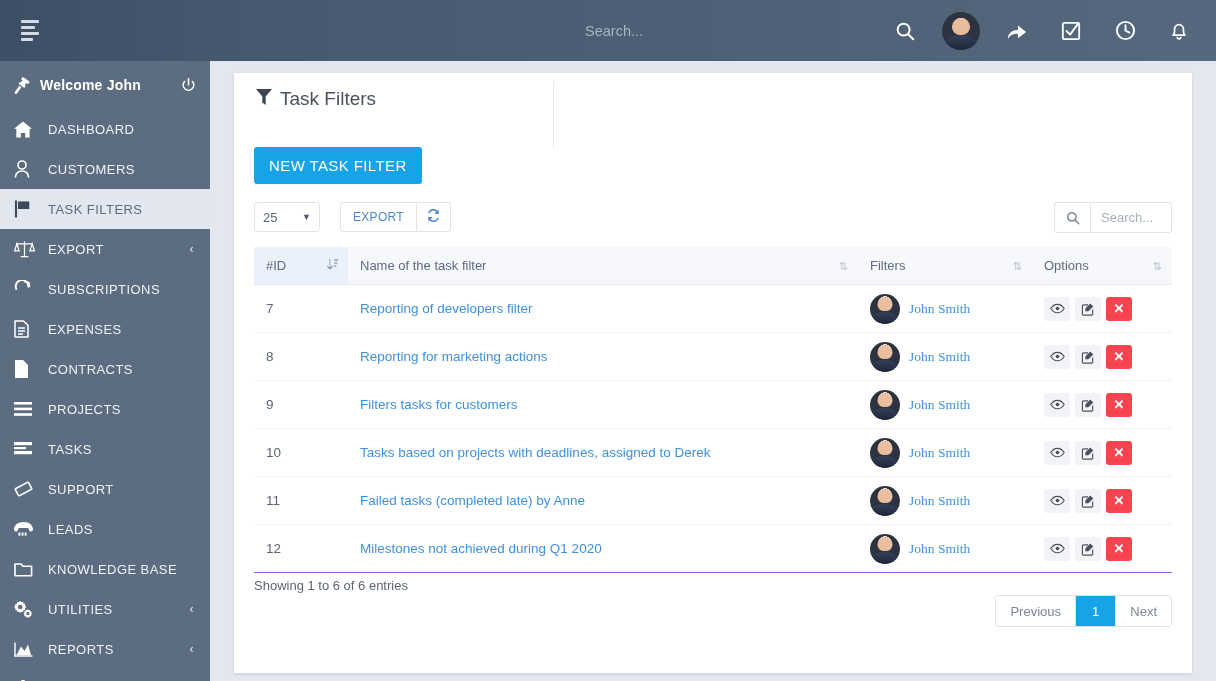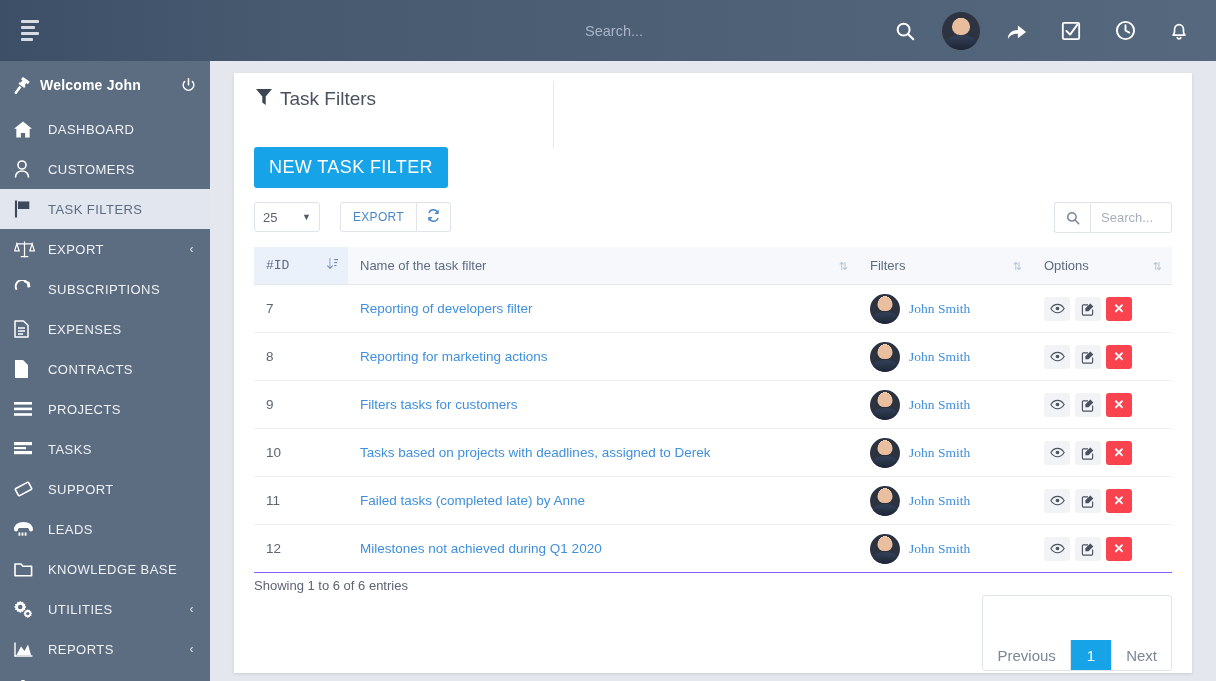--- a/index.html
+++ b/index.html
@@ -103,21 +103,21 @@
     position: absolute; left: 22px; top: 15px;
     font-size: 19px; color: #4a5260; display: flex; align-items: center; gap: 8px;
   }
   .divider-v {
     position: absolute; left: 319px; top: 8px; width: 1px; height: 68px;
     background: #e7e9ee;
   }
   .btn-new {
     position: absolute; left: 20px; top: 74px;
     background: #16a3e8; color: #fff; border: none;
-    font-size: 18px; letter-spacing: .4px; font-family: inherit;
+    font-size: 15px; letter-spacing: .4px; font-family: inherit;
     padding: 10px 15px; border-radius: 3px; cursor: pointer;
   }
 
   .table-tools {
     position: absolute; left: 20px; top: 129px; display: flex; gap: 20px;
   }
   .len-select {
     display: flex; align-items: center; justify-content: space-between;
     width: 66px; height: 30px; border: 1px solid #dfe3ec; border-radius: 3px;
     padding: 0 8px; font-size: 13px; color: #5a6472; cursor: pointer; background: #fff;
@@ -150,21 +150,21 @@
   
   table.dt {
     position: absolute; left: 20px; top: 174px; width: 918px;
     border-collapse: collapse;
   }
   table.dt thead th {
     background: #f6f8fb; color: #5d6b82; font-size: 13px; font-weight: normal;
     text-align: left; padding: 11px 12px; border-bottom: 1px solid #e2e7ef;
     position: relative; cursor: pointer; white-space: nowrap;
   }
-  table.dt thead th.sorted { background: #eaf1fa; font-family: Liberation Mono, monospace; }
+  table.dt thead th.sorted { background: #eaf1fa; }
   table.dt thead th .sorticon {
     position: absolute; right: 10px; top: 50%; transform: translateY(-50%);
     color: #b8c4d4; font-size: 11px;
   }
   table.dt thead th.sorted .sorticon { color: #6f87a8; }
   table.dt tbody td {
     padding: 0 12px; height: 48px; border-bottom: 1px solid #eef1f6;
     font-size: 13.5px; color: #5d6472; vertical-align: middle;
   }
   table.dt tbody tr:last-child td { border-bottom: 1px solid #8b5cf6; }
@@ -202,23 +202,22 @@
 
   .showing {
     position: absolute; left: 20px; top: 505px; font-size: 13px; color: #5d6472;
   }
   .pager {
     position: absolute; right: 20px; top: 522px; display: flex;
     border-radius: 3px; overflow: hidden; border: 1px solid #dfe3ec;
   }
   .pbtn {
     height: 30px; padding: 0 14px; display: flex; align-items: center;
-    font-size: 15px; color: #7b8696; background: #fff; cursor: pointer;
+    font-size: 13px; color: #7b8696; background: #fff; cursor: pointer;
     border-right: 1px solid #dfe3ec;
-    margin-top: 44px;
   }
   .pbtn:last-child { border-right: none; }
   .pbtn.active { background: #16a3e8; color: #fff; padding: 0 16px; }
 </style>
 </head>
 <body>
 
 <div class="topbar">
   <div class="hamburger">
     <div class="bars">

